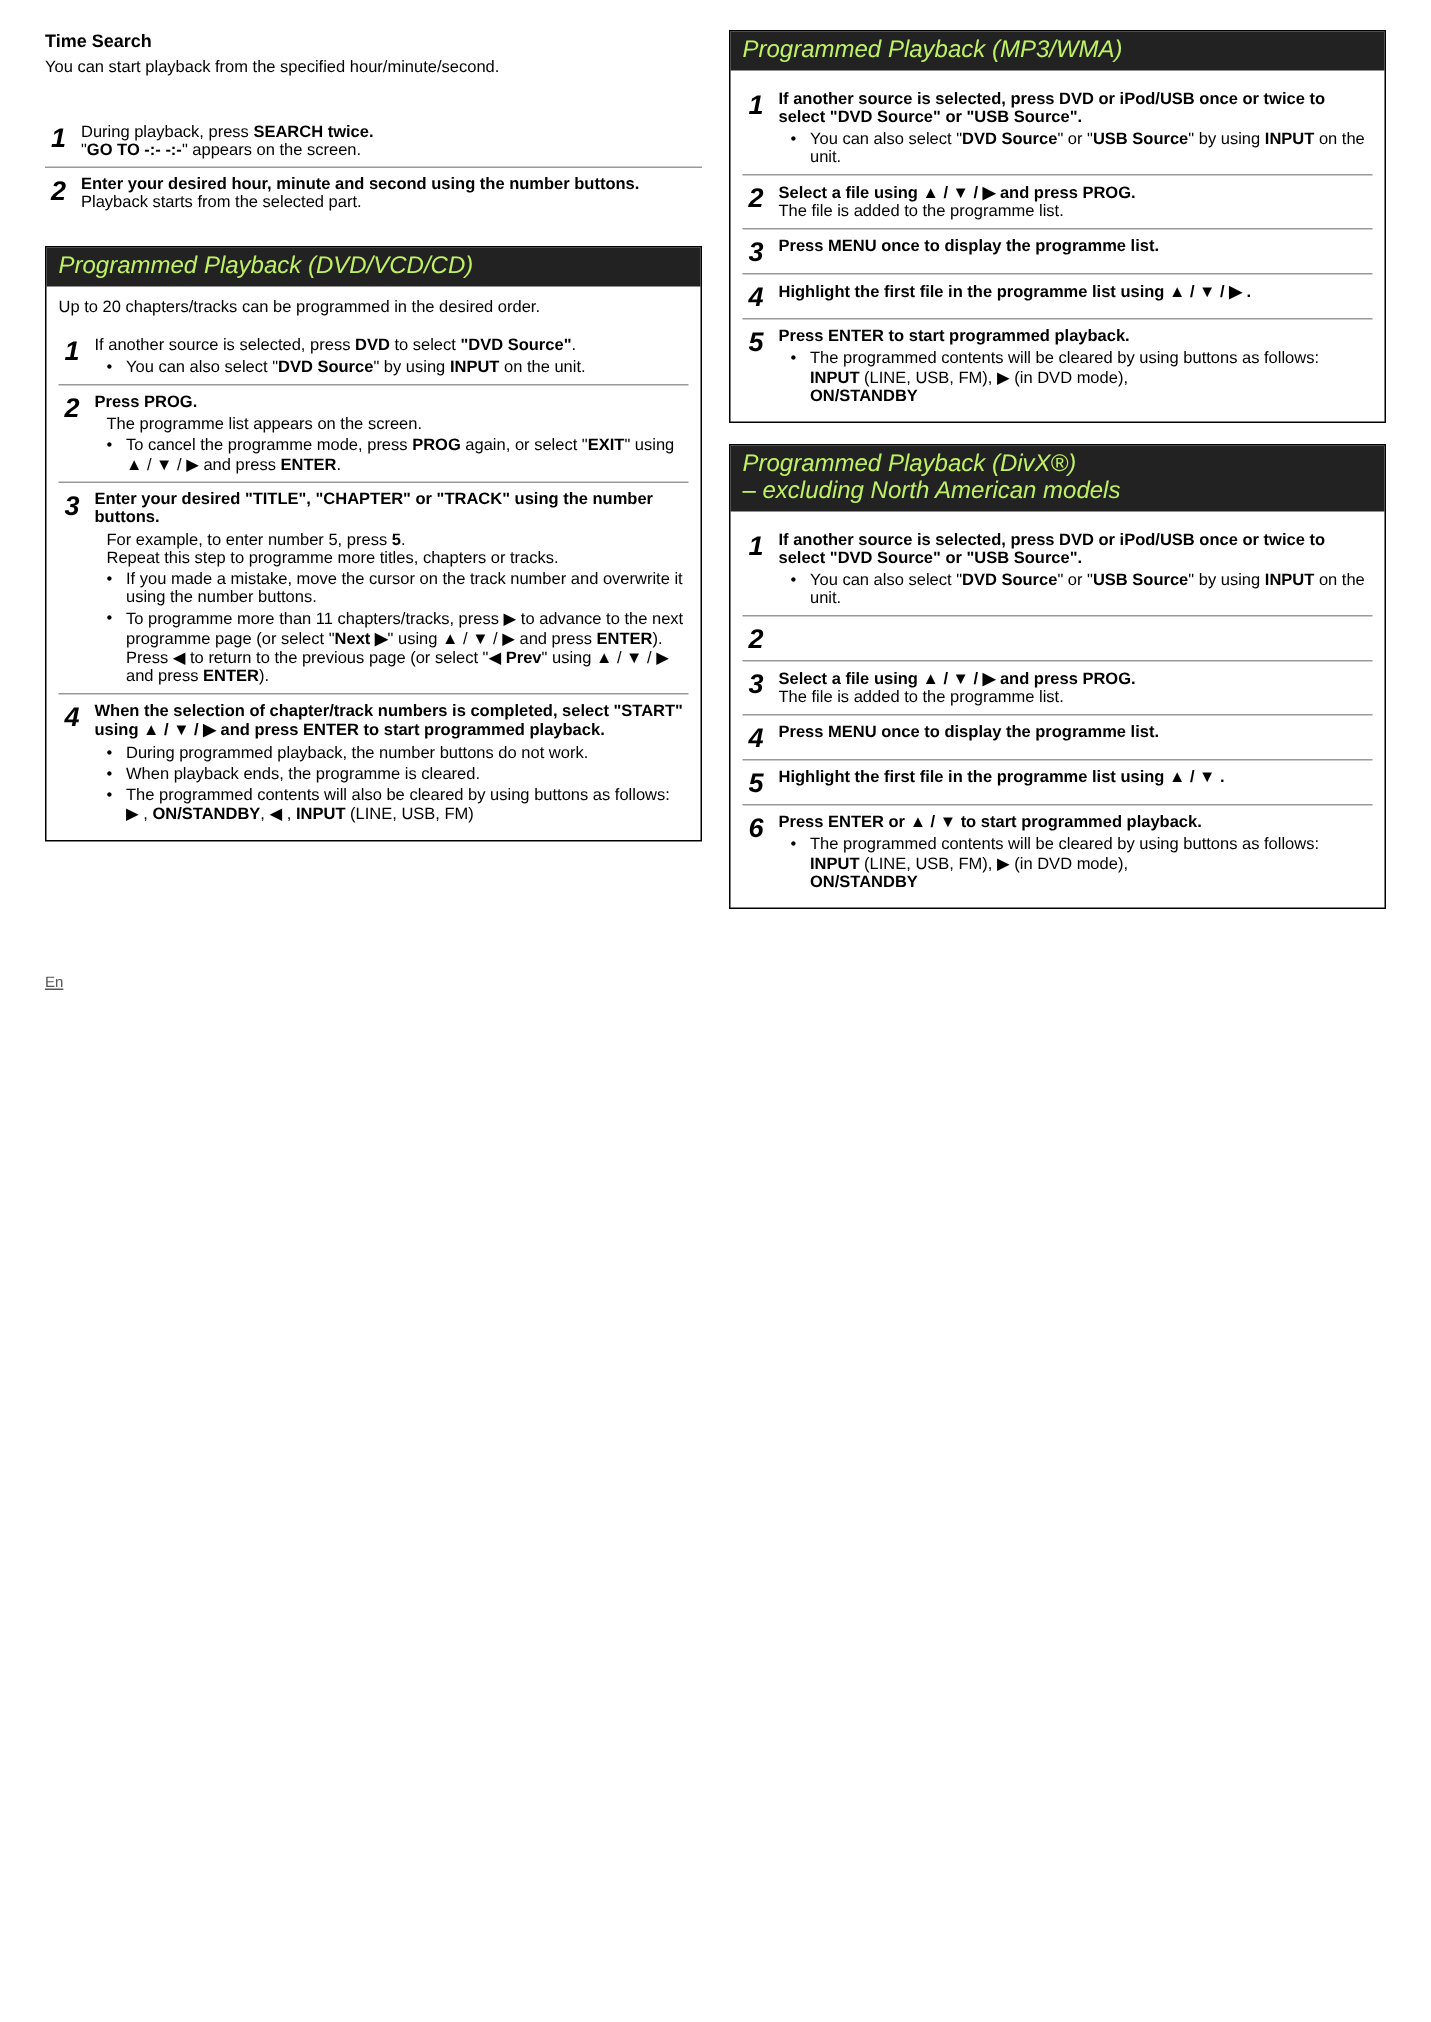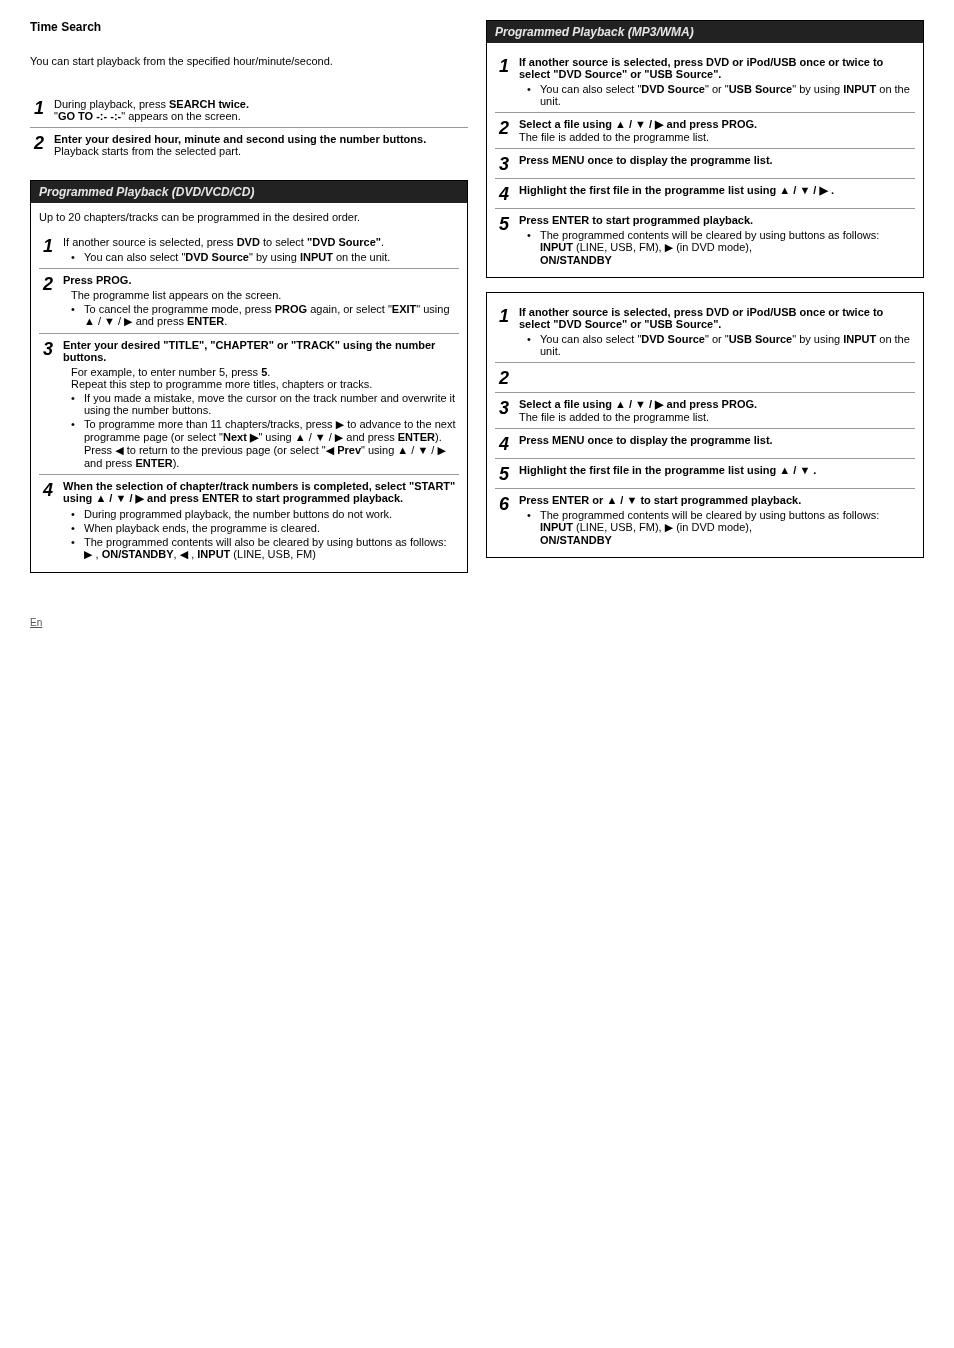--- a/index.html
+++ b/index.html
@@ -21,36 +21,36 @@
       flex: 1;
       min-width: 0;
     }
     .right-col {
       flex: 1;
       min-width: 0;
     }
     .time-search-title {
       font-weight: bold;
       font-size: 12px;
-      margin-bottom: 21px;
+      margin-bottom: 5px;
     }
     .time-search-desc {
       font-size: 11px;
       margin-bottom: 26px;
     }
     .box-section {
       border: 1.5px solid #000;
       margin-bottom: 14px;
     }
     .box-section-title {
       background: #222;
-      color: #e5e5e5;
+      color: #bef264;
       font-style: italic;
-      font-weight: bold;
-      font-size: 12px;
+      font-weight: normal;
+      font-size: 16px;
       padding: 4px 8px;
     }
     .box-section-body {
       padding: 8px 8px 6px 8px;
     }
     .section-intro {
       font-size: 11px;
       margin-bottom: 8px;
     }
     .step-list {
@@ -275,20 +275,21 @@
                 </div>
                 <div style="padding-left: 13px;"><b>INPUT</b> (LINE, USB, FM), ▶ (in DVD mode),<br><b>ON/STANDBY</b></div>
               </div>
             </div>
           </li>
         </ul>
       </div>
     </div>
 
     <div class="box-section">
+      <div class="box-section-title"><i>Programmed Playback (DivX®)<br>– excluding North American models</i></div>
       <div class="box-section-body">
         <ul class="step-list">
 
           <li class="step-item">
             <span class="step-num">1</span>
             <div class="step-content">
               <div><b>If another source is selected, press DVD or iPod/USB once or twice to select "DVD Source" or "USB Source".</b></div>
               <div class="step-sub">
                 <div class="bullet">
                   <span class="bullet-dot">•</span>

